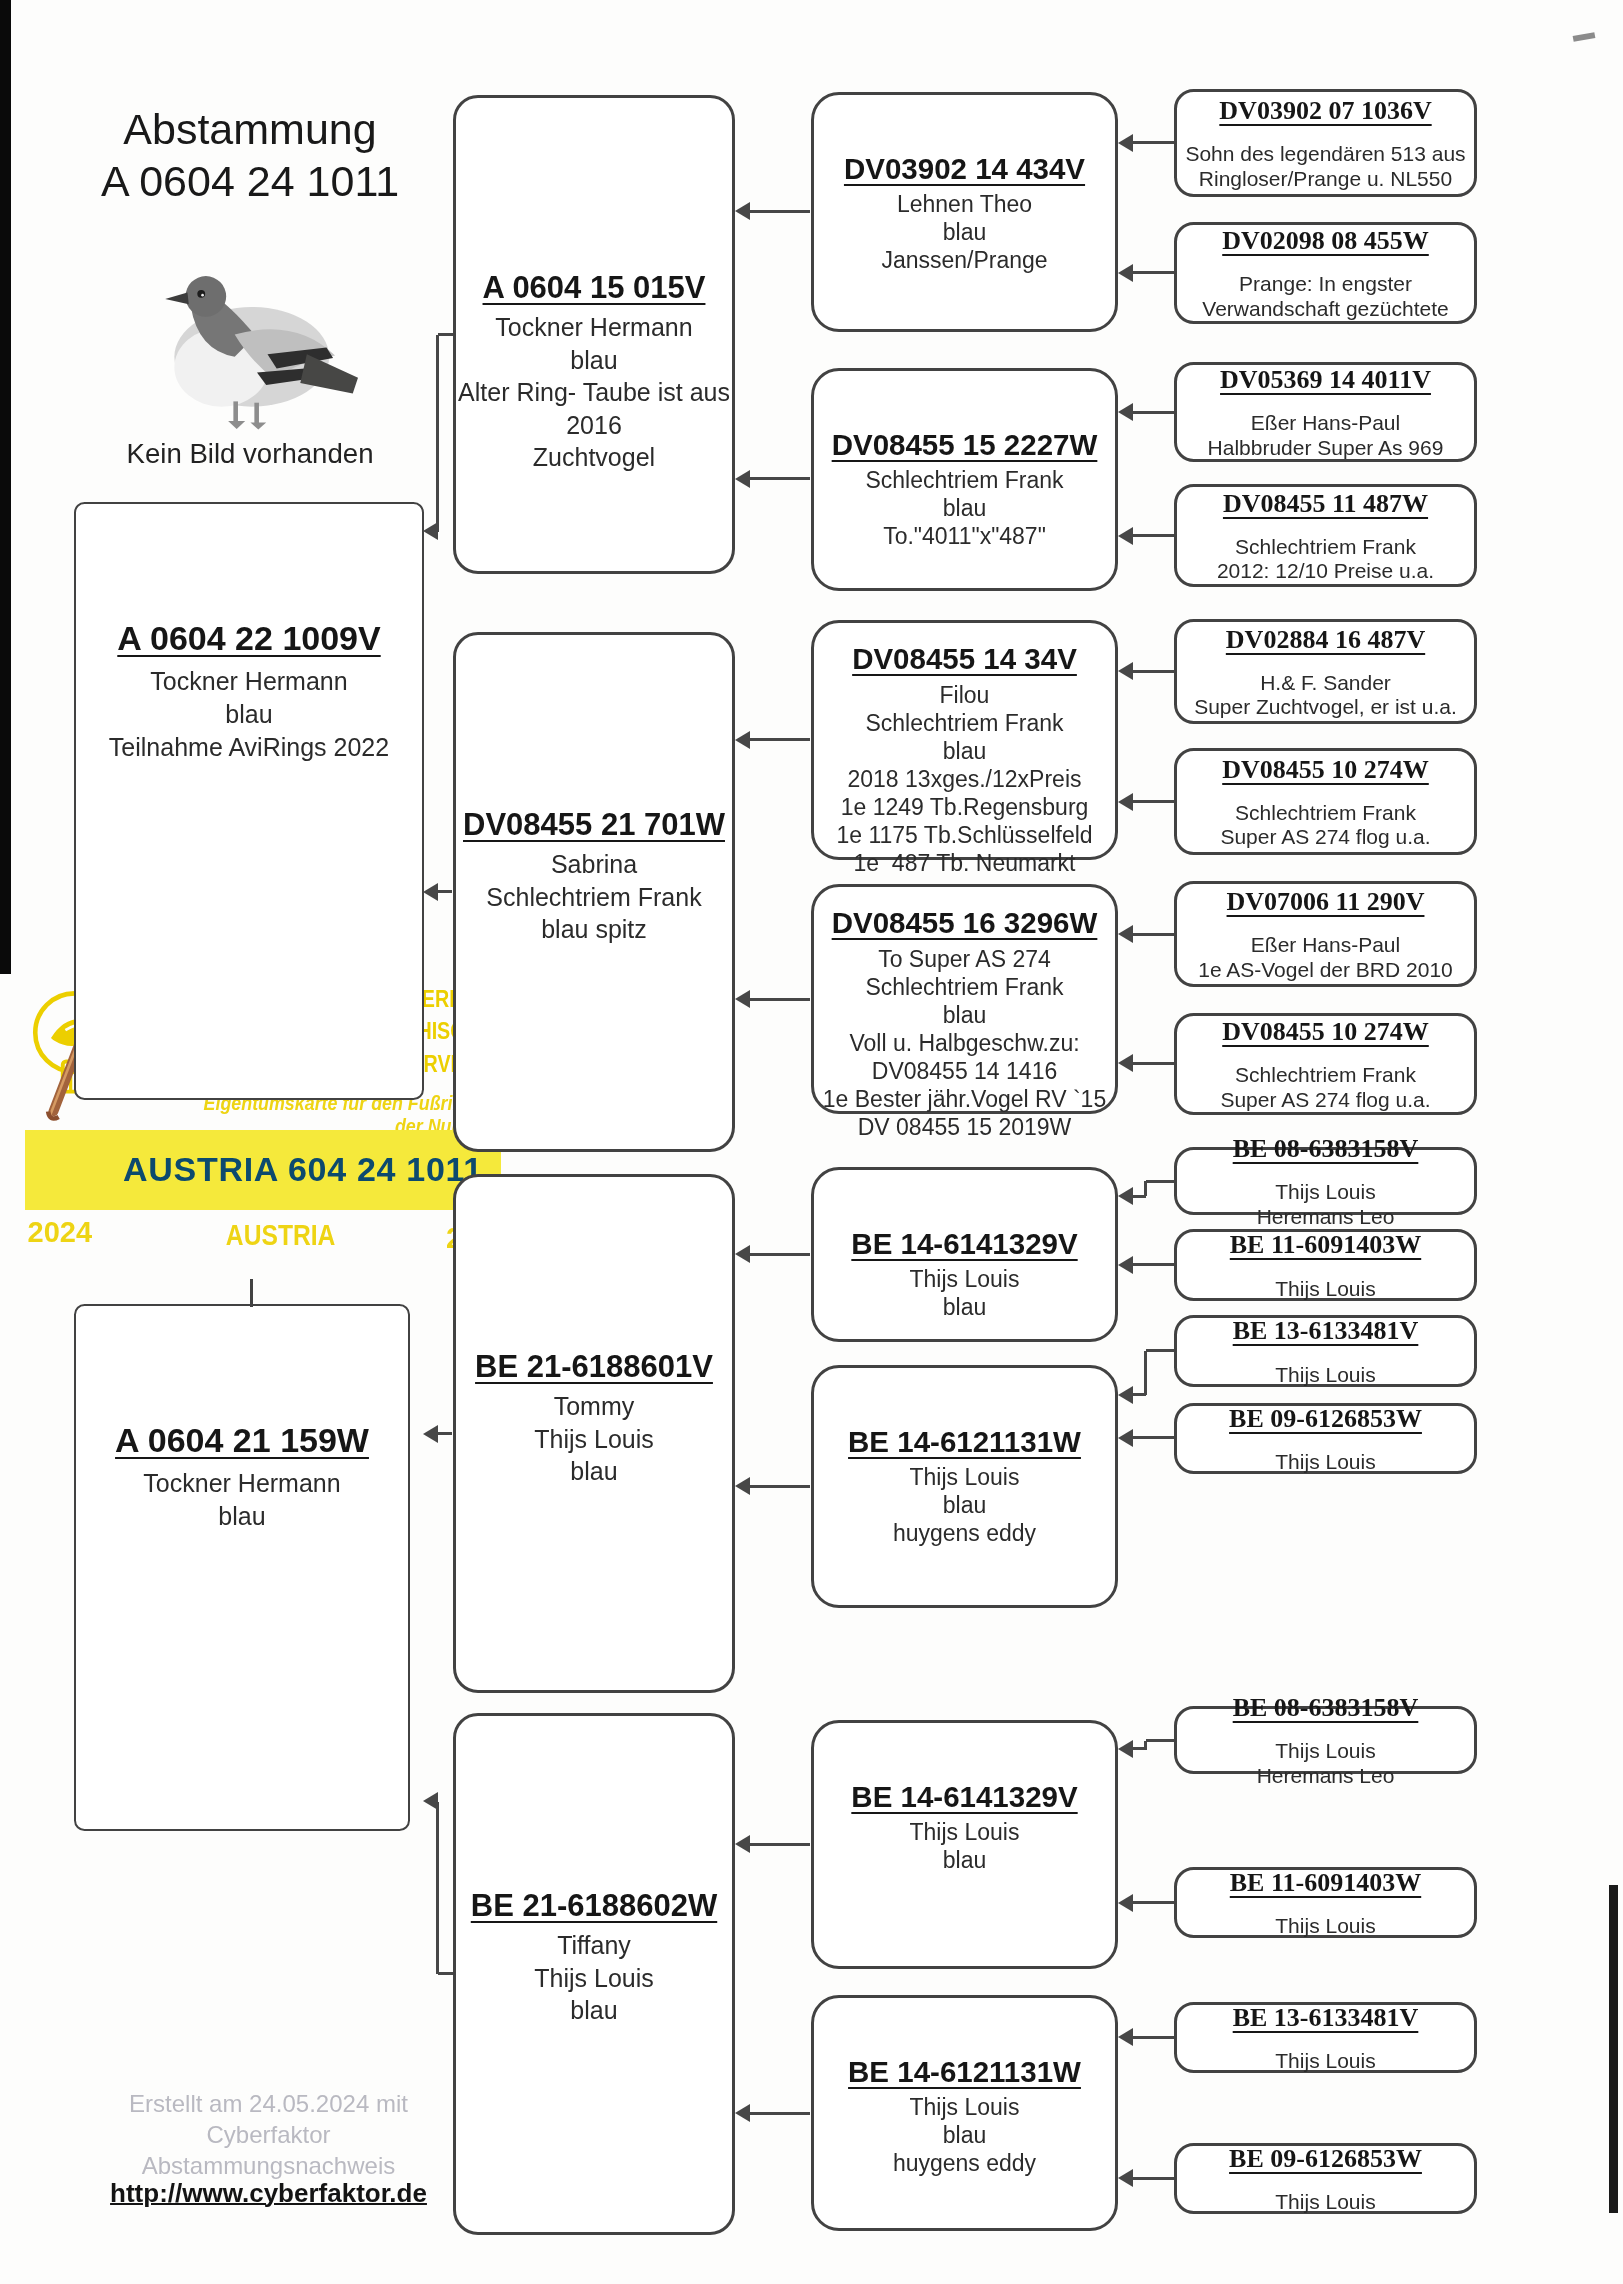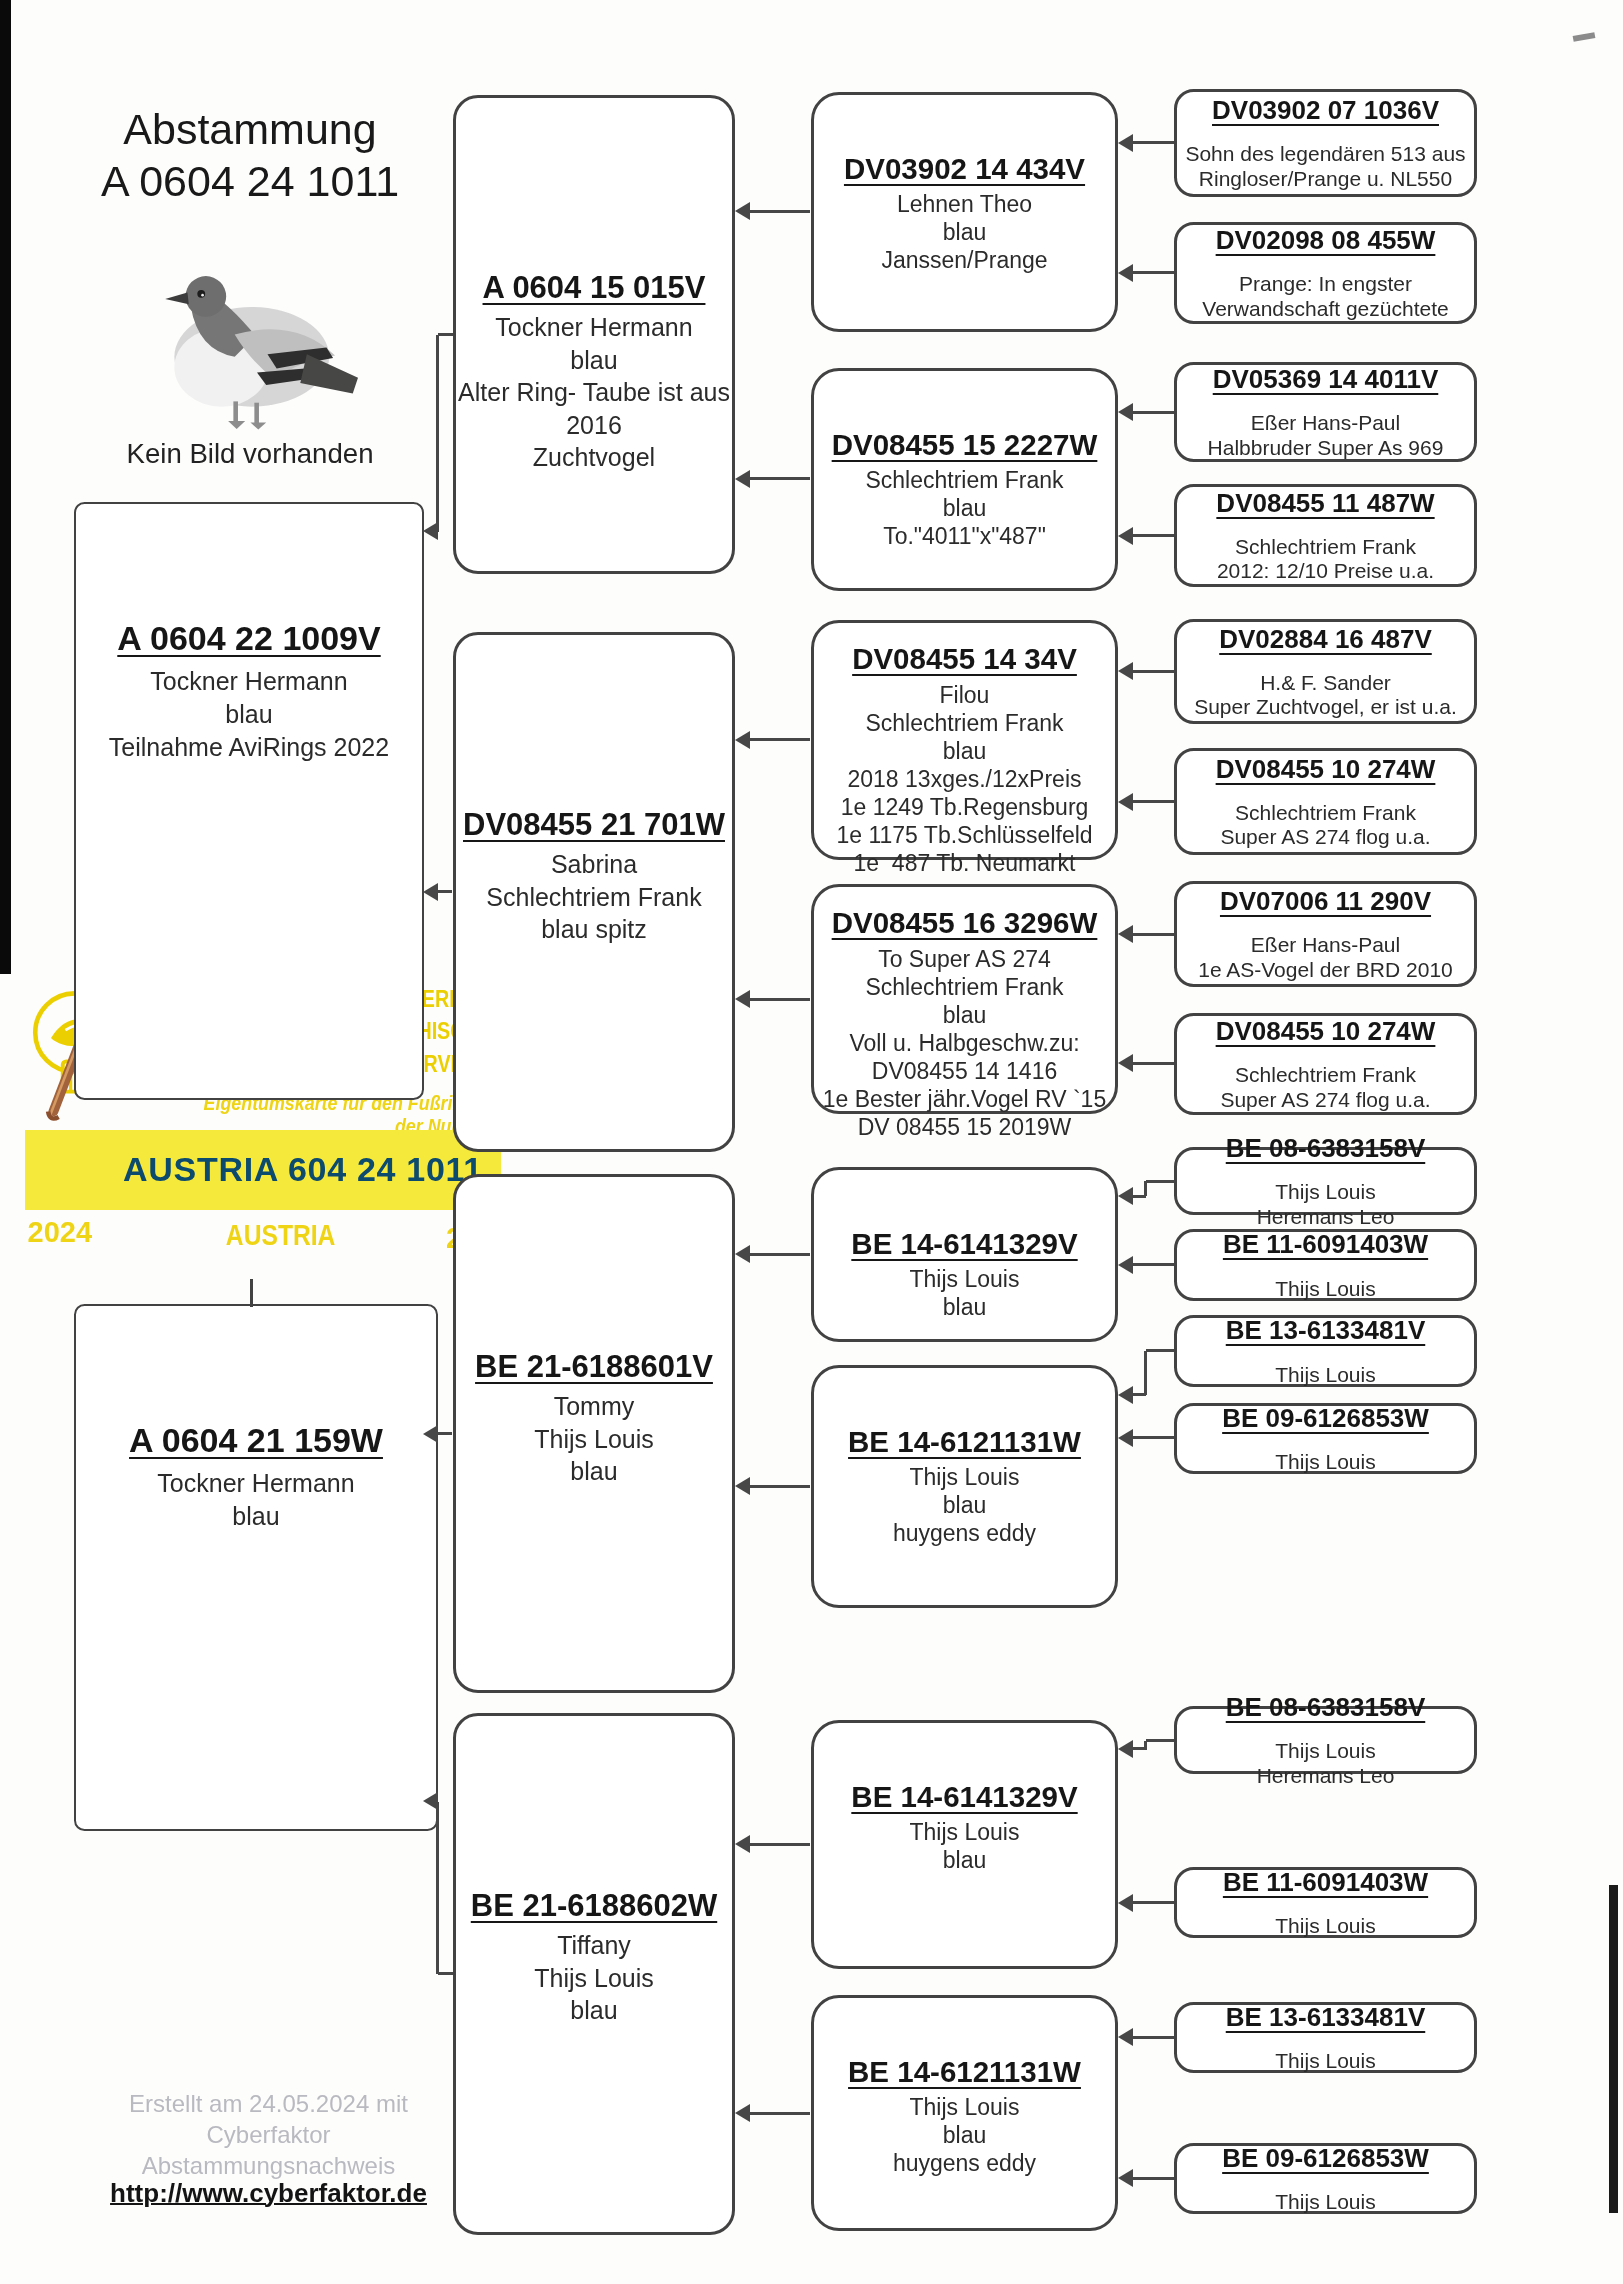--- a/index.html
+++ b/index.html
@@ -11,21 +11,21 @@
   .gen-a{border-width:2.6px;border-radius:10.5px;padding-top:114px;}
   .gen-b{border-radius:25px;padding-top:171px;}
   .gen-c{border-radius:28px;padding-top:56px;}
   .gen-c.dense{padding-top:18.4px;}
   .gen-d{border-radius:19.7px;display:flex;flex-direction:column;justify-content:center;padding:3.9px 6.6px;}
   .ring{font-weight:bold;text-decoration:underline;text-decoration-thickness:2px;text-underline-offset:4.6px;
         color:#161616;white-space:nowrap;}
   .gen-a .ring{font-size:34px;margin-bottom:6.6px;}
   .gen-b .ring{font-size:31px;margin-bottom:5.3px;}
   .gen-c .ring{font-size:29.5px;margin-bottom:3.9px;}
-  .gen-d .ring{font-size:26px;margin-bottom:16px;}
+  .gen-d .ring{font-size:26px;margin-bottom:16px;font-family:Liberation Serif, serif;}
   .node-line{color:#2b2b2b;}
   .gen-a .node-line{font-size:25px;line-height:1.32;}
   .gen-b .node-line{font-size:25px;line-height:1.3;}
   .gen-c .node-line{font-size:23px;line-height:1.22;}
   .gen-d .node-line{font-size:21px;line-height:1.15;}
   
   .cline{position:absolute;background:#474747;}
   .arr{position:absolute;width:0;height:0;border-top:9.2px solid transparent;
        border-bottom:9.2px solid transparent;border-right:15.8px solid #474747;}
   
@@ -121,21 +121,21 @@
   <div class="yr yr-center">AUSTRIA</div>
   <div class="yr yr-right">2024</div>
 
   <div id="tree">
       <div class="box gen-a" style="left: 74px; top: 502px; width: 350px; height: 598px;">
         <div class="ring">A 0604 22 1009V</div>
         <div class="node-line">Tockner Hermann</div>
         <div class="node-line">blau</div>
         <div class="node-line">Teilnahme AviRings 2022</div>
       </div>
-      <div class="box gen-a" style="left: 74px; top: 1304px; width: 364px; height: 527px;">
+      <div class="box gen-a" style="left: 74px; top: 1304px; width: 336px; height: 527px;">
         <div class="ring">A 0604 21 159W</div>
         <div class="node-line">Tockner Hermann</div>
         <div class="node-line">blau</div>
       </div>
       <div class="box gen-b" style="left: 453px; top: 95px; width: 282px; height: 479px;">
         <div class="ring">A 0604 15 015V</div>
         <div class="node-line">Tockner Hermann</div>
         <div class="node-line">blau</div>
         <div class="node-line">Alter Ring- Taube ist aus 2016</div>
         <div class="node-line">Zuchtvogel</div>

